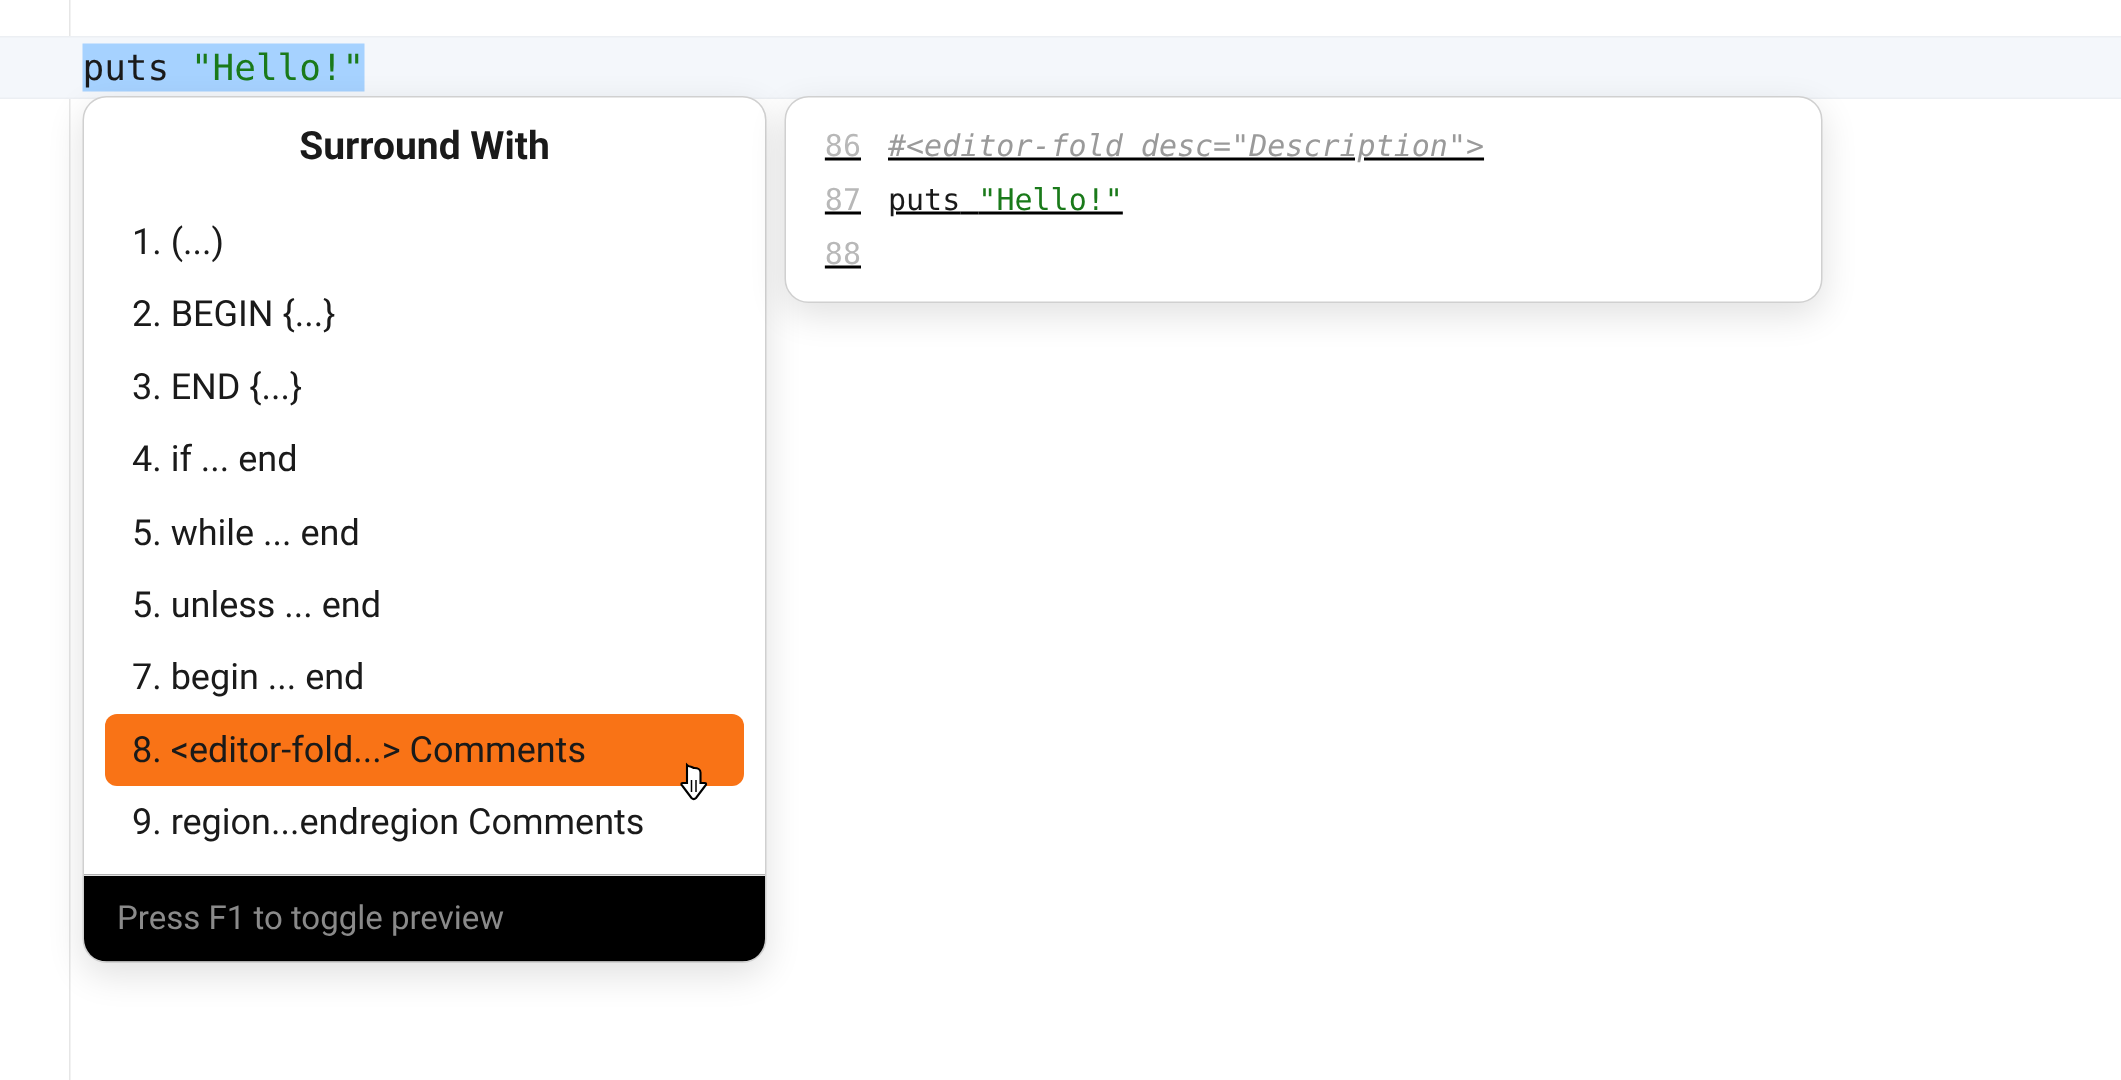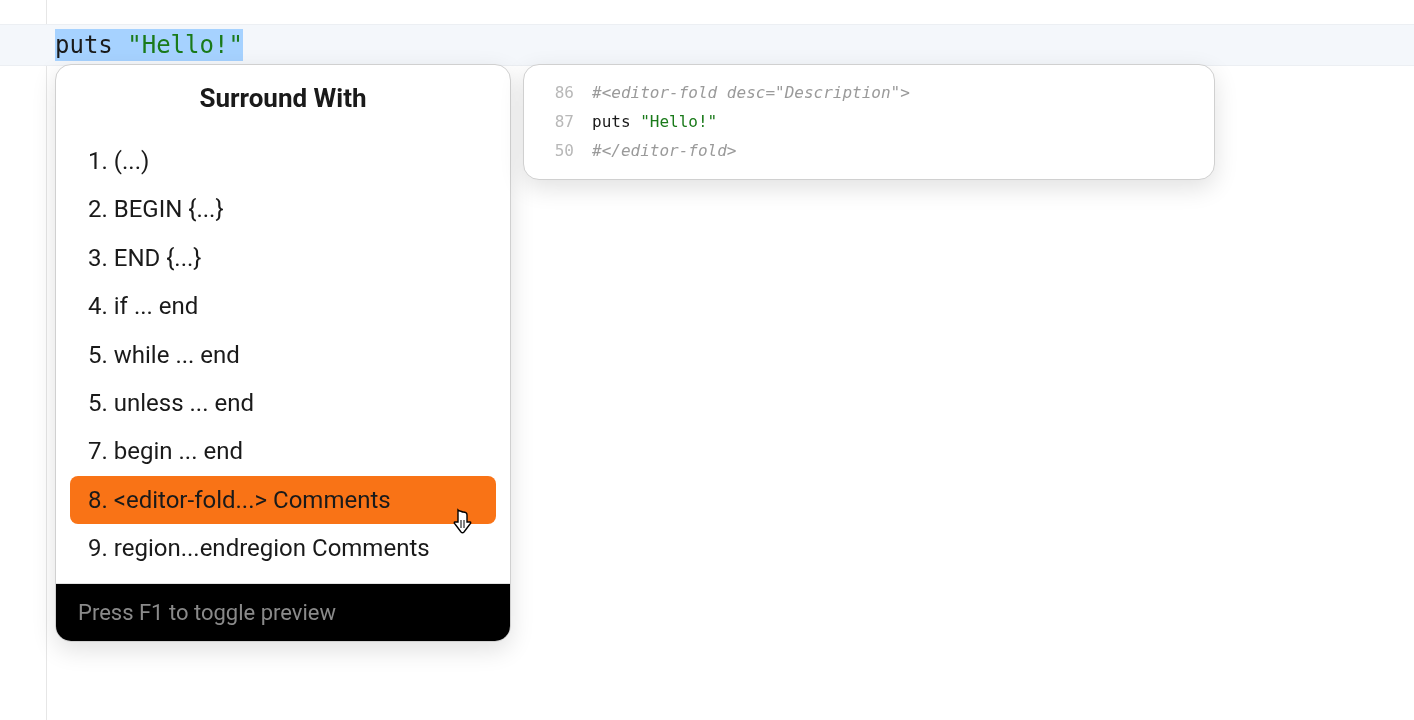--- a/index.html
+++ b/index.html
@@ -107,22 +107,23 @@
     border: 1px solid #d0d0d0;
     border-radius: 16px;
     box-shadow: 0 8px 24px rgba(0,0,0,0.12);
     padding: 14px 20px;
   }
 
   .preview-line {
     display: flex;
     align-items: flex-start;
     font-family: "Menlo", "Consolas", monospace;
-    font-size: 16px;
+    font-size: 20px;
     line-height: 1.8;
+    text-decoration: underline;
   }
 
   .ln {
     color: #b8b8b8;
     width: 48px;
     text-align: right;
     padding-right: 18px;
     user-select: none;
     flex-shrink: 0;
   }
@@ -172,22 +173,21 @@
     <span class="ln">86</span>
     <span class="comment">#&lt;editor-fold desc="Description"&gt;</span>
   </div>
   <div class="preview-line">
     <span class="ln">87</span>
     <span>
       <span class="kw2">puts</span><span> </span><span class="str2">"Hello!"</span>
     </span>
   </div>
   <div class="preview-line">
-    <span class="ln">50</span>
-    <span class="comment">#&lt;/editor-fold&gt;</span>
+    <span class="ln">88</span>
   </div>
 </div>
 
 <svg class="cursor-icon" viewBox="0 0 26 30">
   <path d="M8 2 C8 2 8 14 8 14 L5 14 C4 14 4 15 5 16 L11 24 C12 25 13 25 14 24 L20 16 C21 15 21 14 20 14 L17 14 L17 7 C17 5 15 4 13 4 C12 4 11 3 10 3 C9 3 8 2 8 2 Z" fill="#ffffff" stroke="#000000" stroke-width="1.4"></path>
   <line x1="11" y1="12" x2="11" y2="20" stroke="#000" stroke-width="1"></line>
   <line x1="14" y1="12" x2="14" y2="20" stroke="#000" stroke-width="1"></line>
 </svg>
 
 </body></html>

